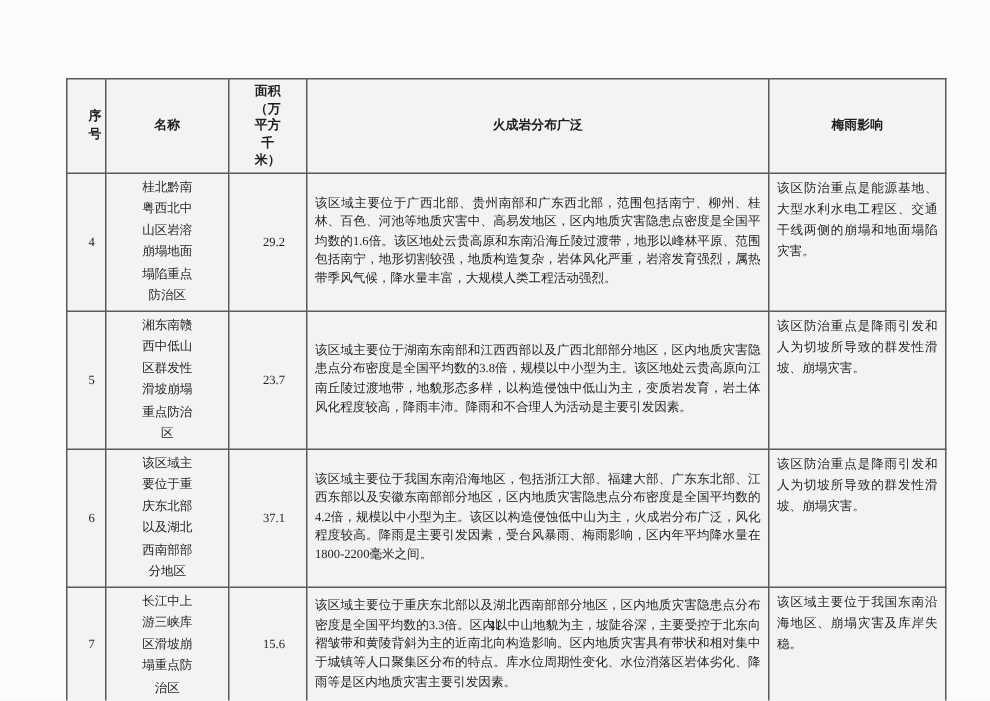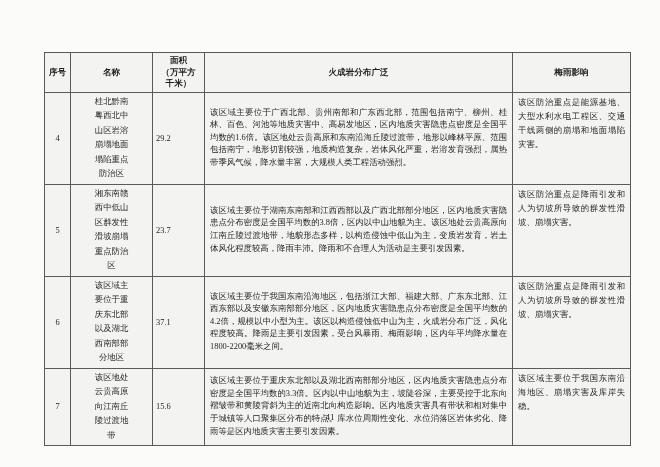--- a/index.html
+++ b/index.html
@@ -22,33 +22,33 @@
     width:586px;
     border-collapse:collapse;
     table-layout:fixed;
     background:var(--cell-bg);
   }
   .doc-table th,.doc-table td{
     border:1px solid var(--border);
     background:var(--cell-bg);
     font-size:8.4px;
     vertical-align:middle;
-    padding:2px 3px;
+    padding:2px 14px;
     overflow:hidden;
   }
   .doc-table th{
     font-weight:bold;
     text-align:center;
     font-size:8.6px;
     line-height:11.5px;
   }
   .th-area{white-space:pre-line;}
   td.c-serial{text-align:center;}
   td.c-name{text-align:center;line-height:14.5px;padding:2px 22px;}
-  td.c-area{text-align:left;}
+  td.c-area{text-align:right;}
   td.c-desc{
     text-align:justify;
     line-height:12.6px;
     padding:3px 5px;
   }
   td.c-focus{
     text-align:justify;
     line-height:14px;
     padding:3px 5px;
     vertical-align:top;
@@ -92,33 +92,33 @@
         <td class="c-serial">4</td>
         <td class="c-name">桂北黔南粤西北中山区岩溶崩塌地面塌陷重点防治区</td>
         <td class="c-area">29.2</td>
         <td class="c-desc">该区域主要位于广西北部、贵州南部和广东西北部，范围包括南宁、柳州、桂林、百色、河池等地质灾害中、高易发地区，区内地质灾害隐患点密度是全国平均数的1.6倍。该区地处云贵高原和东南沿海丘陵过渡带，地形以峰林平原、范围包括南宁，地形切割较强，地质构造复杂，岩体风化严重，岩溶发育强烈，属热带季风气候，降水量丰富，大规模人类工程活动强烈。</td>
         <td class="c-focus">该区防治重点是能源基地、大型水利水电工程区、交通干线两侧的崩塌和地面塌陷灾害。</td>
       </tr>
       <tr class="r1">
         <td class="c-serial">5</td>
         <td class="c-name">湘东南赣西中低山区群发性滑坡崩塌重点防治区</td>
         <td class="c-area">23.7</td>
-        <td class="c-desc">该区域主要位于湖南东南部和江西西部以及广西北部部分地区，区内地质灾害隐患点分布密度是全国平均数的3.8倍，区内以中山地貌为主。该区地处云贵高原向江南丘陵过渡地带，地貌形态多样，以构造侵蚀中低山为主，变质岩发育，岩土体风化程度较高，降雨丰沛。降雨和不合理人为活动是主要引发因素。</td>
+        <td class="c-desc">该区域主要位于湖南东南部和江西西部以及广西北部部分地区，区内地质灾害隐患点分布密度是全国平均数的3.8倍，规模以中小型为主。该区地处云贵高原向江南丘陵过渡地带，地貌形态多样，以构造侵蚀中低山为主，变质岩发育，岩土体风化程度较高，降雨丰沛。降雨和不合理人为活动是主要引发因素。</td>
         <td class="c-focus">该区防治重点是降雨引发和人为切坡所导致的群发性滑坡、崩塌灾害。</td>
       </tr>
       <tr class="r2">
         <td class="c-serial">6</td>
         <td class="c-name">该区域主要位于重庆东北部以及湖北西南部部分地区</td>
         <td class="c-area">37.1</td>
         <td class="c-desc">该区域主要位于我国东南沿海地区，包括浙江大部、福建大部、广东东北部、江西东部以及安徽东南部部分地区，区内地质灾害隐患点分布密度是全国平均数的4.2倍，规模以中小型为主。该区以构造侵蚀低中山为主，火成岩分布广泛，风化程度较高。降雨是主要引发因素，受台风暴雨、梅雨影响，区内年平均降水量在1800-2200毫米之间。</td>
         <td class="c-focus">该区防治重点是降雨引发和人为切坡所导致的群发性滑坡、崩塌灾害。</td>
       </tr>
       <tr class="r3">
         <td class="c-serial">7</td>
-        <td class="c-name">该区地处云贵高原向江南丘陵过渡地带</td>
+        <td class="c-name">长江中上游三峡库区滑坡崩塌重点防治区</td>
         <td class="c-area">15.6</td>
         <td class="c-desc">该区域主要位于重庆东北部以及湖北西南部部分地区，区内地质灾害隐患点分布密度是全国平均数的3.3倍。区内以中山地貌为主，坡陡谷深，主要受控于北东向褶皱带和黄陵背斜为主的近南北向构造影响。区内地质灾害具有带状和相对集中于城镇等人口聚集区分布的特点。库水位周期性变化、水位消落区岩体劣化、降雨等是区内地质灾害主要引发因素。</td>
         <td class="c-focus">该区域主要位于我国东南沿海地区、崩塌灾害及库岸失稳。</td>
       </tr>
     </tbody>
   </table>
   <div class="pageno">41</div>
 </div>
 
 </body></html>

